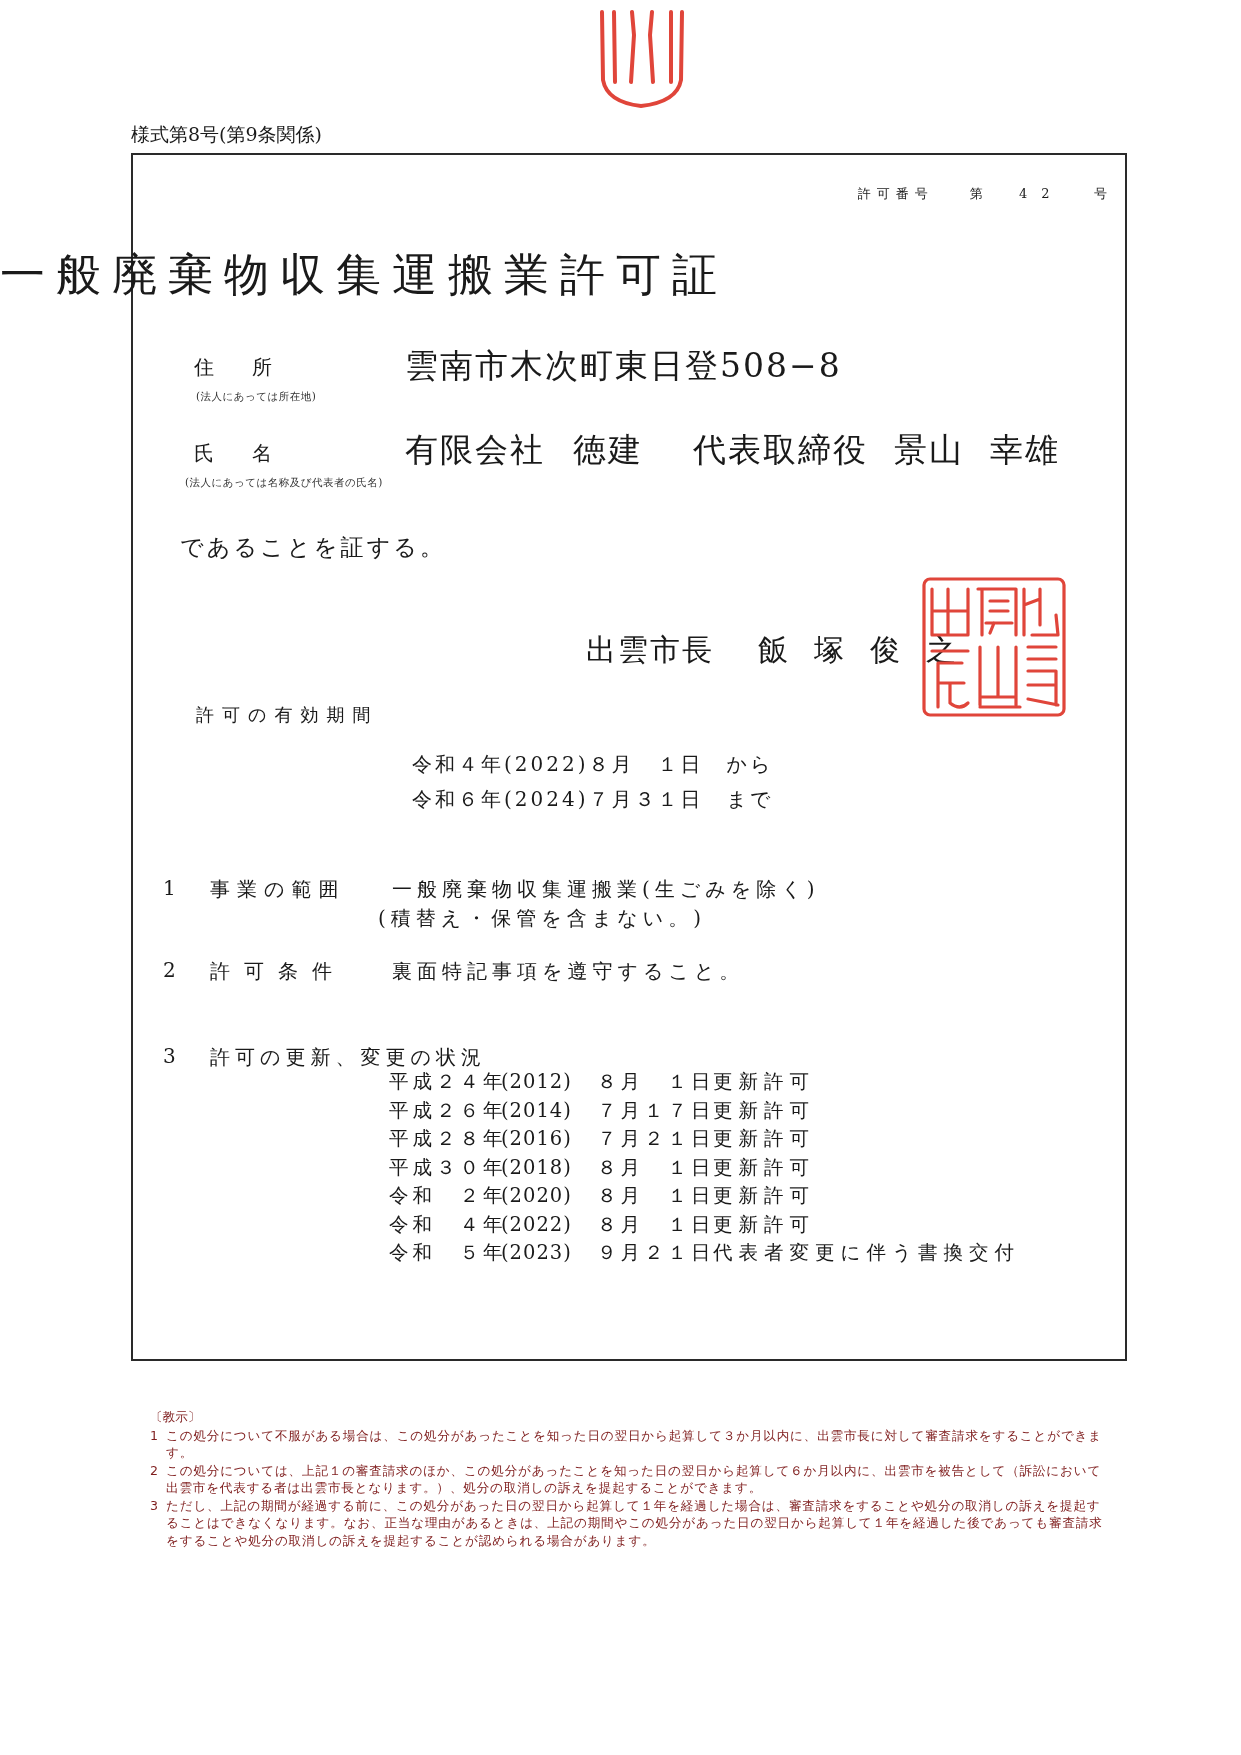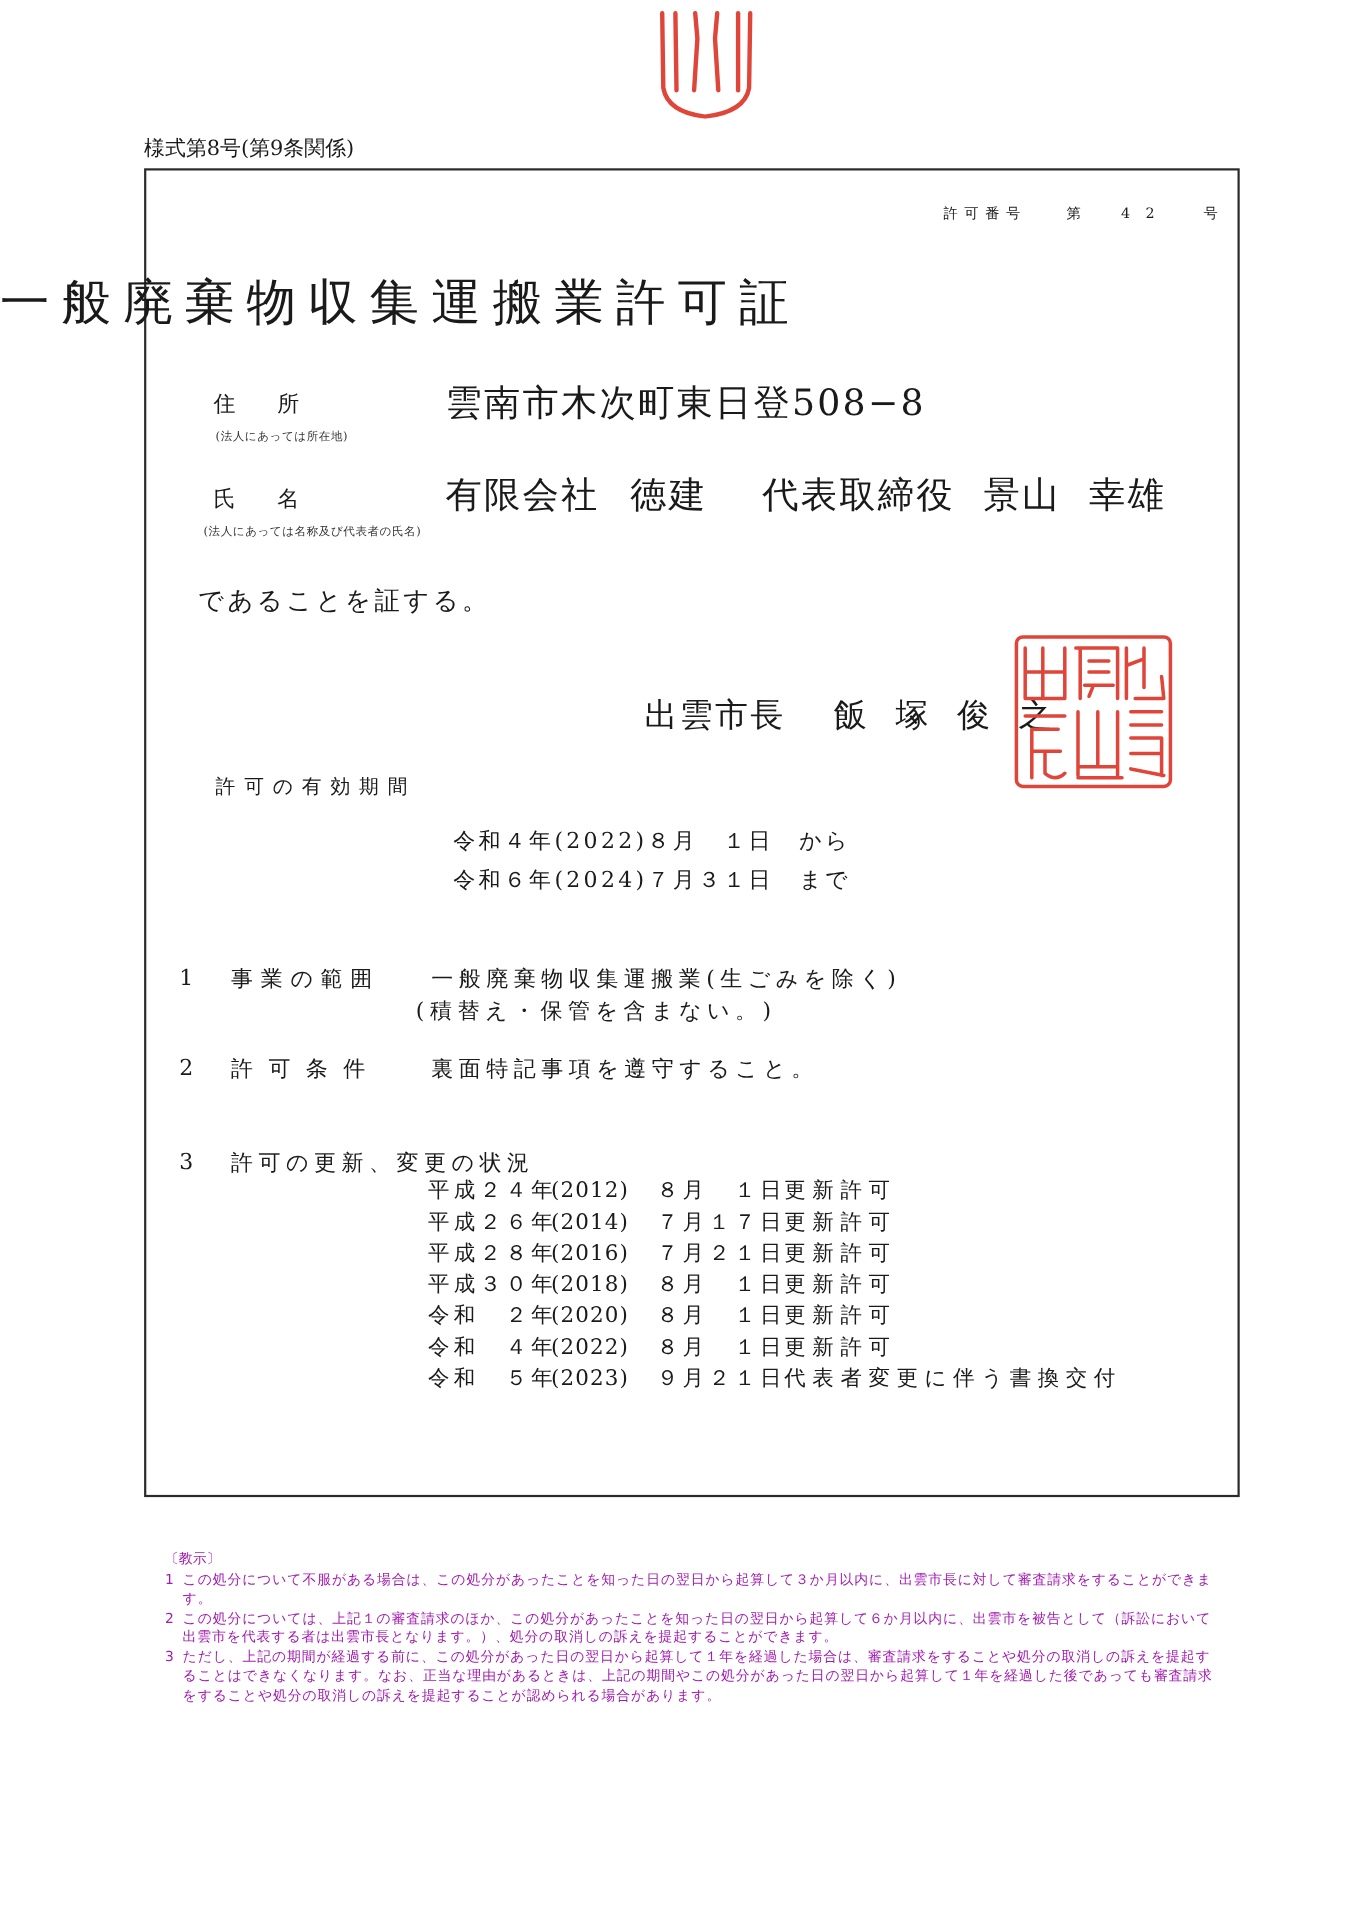--- a/index.html
+++ b/index.html
@@ -86,21 +86,21 @@
   }
   .hist-row { display: flex; white-space: nowrap; }
   .hist-row .era { width: 112px; letter-spacing: 4px; }
   .hist-row .yr { width: 96px; letter-spacing: 1px; }
   .hist-row .md { width: 116px; letter-spacing: 4px; }
   .hist-row .st { letter-spacing: 6px; }
 
   .notice {
     position: absolute; left: 150px; top: 1408px; width: 960px;
     font-family: "DejaVu Sans", "Liberation Sans", sans-serif;
-    font-size: 12.6px; line-height: 17.5px; color: #a21caf;
+    font-size: 12.6px; line-height: 17.5px; color: #7f1d1d;
   }
   .notice .head { margin-bottom: 1px; }
   .notice .item { display: flex; }
   .notice .item .n { width: 16px; flex: none; }
   .notice .item .t { flex: 1; letter-spacing: 0.8px; }
 </style>
 </head>
 <body>
 
 <svg class="top-stamp" viewBox="0 0 88 98">

